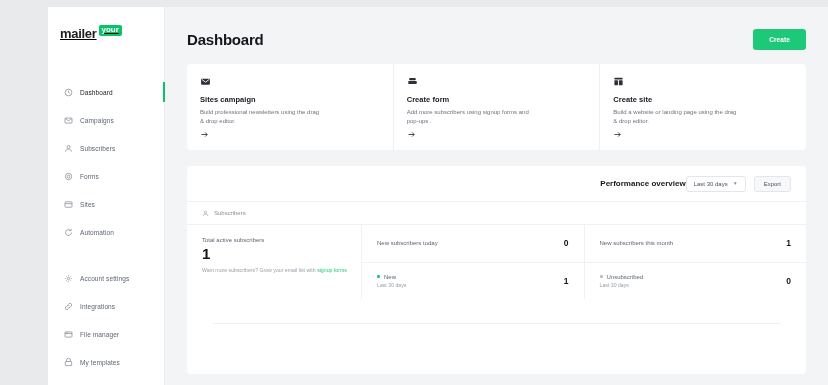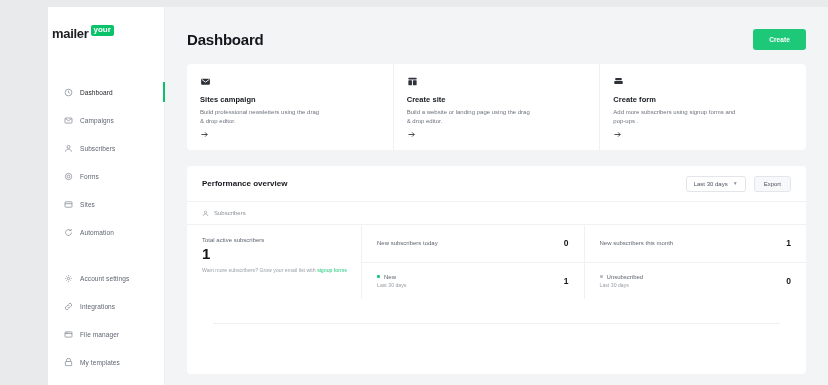--- a/index.html
+++ b/index.html
@@ -29,23 +29,24 @@
     width: 117px;
     background: #ffffff;
     border-right: 1px solid #eceef0;
     padding-top: 19px;
     flex: 0 0 117px;
     position: relative;
   }
   .logo {
     display: flex;
     align-items: center;
-    padding-left: 4px;
+    padding-left: 12px;
     margin-bottom: 40px;
     height: 15px;
+    text-decoration: underline;
   }
   .logo-word {
     font-size: 13px;
     font-weight: bold;
     color: #1c1e21;
     letter-spacing: -0.3px;
   }
   .logo-badge {
     background: #09c269;
     color: #ffffff;
@@ -172,21 +173,21 @@
     background: #ffffff;
     border-radius: 4px;
     margin-top: 16px;
     overflow: hidden;
     height: 208px;
     position: relative;
   }
   .panel-head {
     display: flex;
     align-items: center;
-    justify-content: space-between;
+    justify-content: flex-end;
     padding: 0 15px;
     height: 36px;
     border-bottom: 1px solid #f0f1f3;
   }
   .panel-title {
     font-size: 8px;
     font-weight: bold;
     color: #15181d;
   }
   .panel-actions { display: flex; align-items: center; gap: 8px; }
@@ -436,43 +437,43 @@
           <span class="card-arrow">
             <svg viewBox="0 0 16 16" fill="none" stroke="currentColor" stroke-width="1.5">
                 <path d="M2.6 8h10.2M9 4.2L12.8 8 9 11.8"></path>
               </svg>
           </span>
         </div>
 
         <div class="card">
           <span class="card-icon">
             <svg viewBox="0 0 16 16" fill="none">
+                <rect x="3.2" y="3" width="9.6" height="3.2" rx="1.2" fill="#2d3139"></rect>
+                <rect x="1.8" y="7.2" width="12.4" height="4.6" rx="1.2" fill="#2d3139"></rect>
+              </svg>
+          </span>
+          <div class="card-title">Create form</div>
+          <div class="card-desc">Add more subscribers using signup forms and pop-ups .</div>
+          <span class="card-arrow">
+            <svg viewBox="0 0 16 16" fill="none" stroke="currentColor" stroke-width="1.5">
+                <path d="M2.6 8h10.2M9 4.2L12.8 8 9 11.8"></path>
+              </svg>
+          </span>
+        </div>
+
+        <div class="card">
+          <span class="card-icon">
+            <svg viewBox="0 0 16 16" fill="none">
                 <rect x="2" y="2.6" width="12" height="2.4" rx="0.6" fill="#2d3139"></rect>
                 <rect x="2" y="6.2" width="5.2" height="7.2" rx="0.6" fill="#2d3139"></rect>
                 <rect x="8.6" y="6.2" width="5.4" height="7.2" rx="0.6" fill="#2d3139"></rect>
               </svg>
           </span>
           <div class="card-title">Create site</div>
           <div class="card-desc">Build a website or landing page using the drag &amp; drop editor.</div>
-          <span class="card-arrow">
-            <svg viewBox="0 0 16 16" fill="none" stroke="currentColor" stroke-width="1.5">
-                <path d="M2.6 8h10.2M9 4.2L12.8 8 9 11.8"></path>
-              </svg>
-          </span>
-        </div>
-
-        <div class="card">
-          <span class="card-icon">
-            <svg viewBox="0 0 16 16" fill="none">
-                <rect x="3.2" y="3" width="9.6" height="3.2" rx="1.2" fill="#2d3139"></rect>
-                <rect x="1.8" y="7.2" width="12.4" height="4.6" rx="1.2" fill="#2d3139"></rect>
-              </svg>
-          </span>
-          <div class="card-title">Create form</div>
-          <div class="card-desc">Add more subscribers using signup forms and pop-ups .</div>
           <span class="card-arrow">
             <svg viewBox="0 0 16 16" fill="none" stroke="currentColor" stroke-width="1.5">
                 <path d="M2.6 8h10.2M9 4.2L12.8 8 9 11.8"></path>
               </svg>
           </span>
         </div>
 
 
       </div>
 

